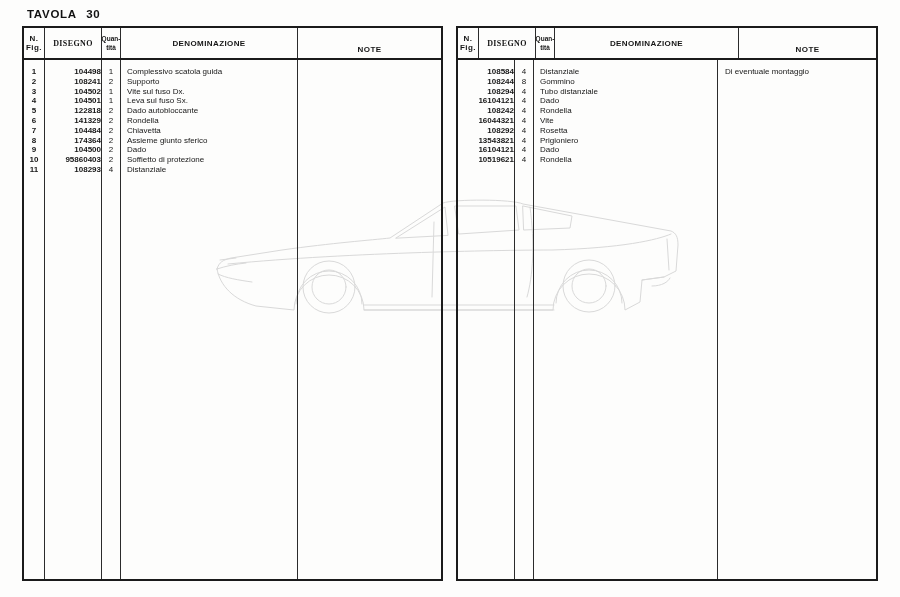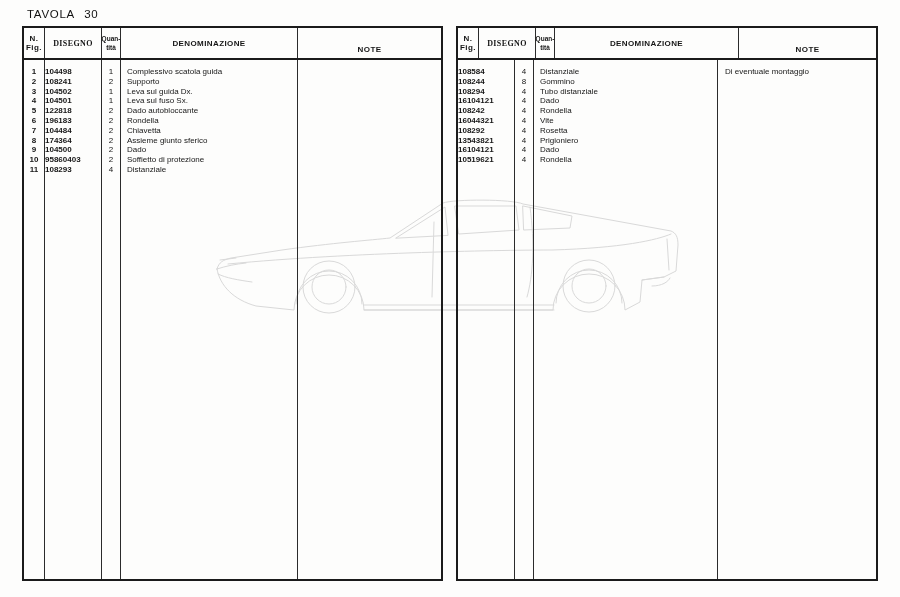--- a/index.html
+++ b/index.html
@@ -3,21 +3,21 @@
 <meta charset="utf-8">
 <style>
   html,body{margin:0;padding:0;}
   body{
     width:900px;height:597px;position:relative;overflow:hidden;
     background:#fdfdfc;color:#161616;
     font-family:"Liberation Sans",sans-serif;
   }
   .tavola-title{
     position:absolute;left:27px;top:8px;
-    font-size:11.5px;font-weight:normal;letter-spacing:.7px;word-spacing:6px;
+    font-size:11.5px;font-weight:bold;letter-spacing:.7px;word-spacing:6px;
     color:#111;
   }
   .car{position:absolute;left:212px;top:194px;z-index:0;}
 
   .ptable{
     position:absolute;top:26px;height:555px;box-sizing:border-box;
     border:2px solid #1b1b1b;display:flex;flex-direction:column;
     z-index:1;background:transparent;
   }
   .ptable.left{left:22px;width:421px;}
@@ -29,21 +29,21 @@
     display:flex;flex-direction:column;align-items:center;justify-content:center;
     font-weight:bold;font-size:8px;letter-spacing:.4px;text-align:center;line-height:9px;
   }
   .th.last{border-right:none;flex:1;margin-top:12px;}
   .th .sub{font-size:8px;line-height:9px;}
   .th.qty .sub{font-size:6.5px;letter-spacing:0;font-weight:bold;}
 
   .tbodyx{display:flex;flex:1;min-height:0;}
   .col{box-sizing:border-box;border-right:1px solid #2b2b2b;padding-top:7px;flex:none;overflow:visible;}
   .col-fig{width:21px;text-align:center;font-weight:bold;}
-  .col-disegno{width:57px;text-align:left;font-weight:bold;}
+  .col-disegno{width:57px;text-align:right;font-weight:bold;}
   .col-qty{width:19px;text-align:center;}
   .col-denom{width:177px;padding-left:6px;}
   .ptable.right .col-denom{width:184px;}
   .col-note{flex:1;border-right:none;padding-left:7px;}
   .ln{height:9.8px;line-height:9.8px;font-size:8px;white-space:nowrap;}
   .b{font-weight:bold;}
 
   .w-fig{width:21px;}
   .w-disegno{width:57px;font-family:Liberation Serif, serif;}
   .w-qty{width:19px;}
@@ -123,21 +123,21 @@
         <div class="ln">9</div>
         <div class="ln">10</div>
         <div class="ln">11</div>
       </div>
     <div class="col col-disegno">
         <div class="ln">104498</div>
         <div class="ln">108241</div>
         <div class="ln">104502</div>
         <div class="ln">104501</div>
         <div class="ln">122818</div>
-        <div class="ln">196183</div>
+        <div class="ln">141329</div>
         <div class="ln">104484</div>
         <div class="ln">174364</div>
         <div class="ln">104500</div>
         <div class="ln">95860403</div>
         <div class="ln">108293</div>
       </div>
     <div class="col col-qty">
         <div class="ln">1</div>
         <div class="ln">2</div>
         <div class="ln">1</div>
@@ -146,21 +146,21 @@
         <div class="ln">2</div>
         <div class="ln">2</div>
         <div class="ln">2</div>
         <div class="ln">2</div>
         <div class="ln">2</div>
         <div class="ln">4</div>
       </div>
     <div class="col col-denom">
         <div class="ln">Complessivo scatola guida</div>
         <div class="ln">Supporto</div>
-        <div class="ln">Leva sul guida Dx.</div>
+        <div class="ln">Vite sul fuso Dx.</div>
         <div class="ln">Leva sul fuso Sx.</div>
         <div class="ln">Dado autobloccante</div>
         <div class="ln">Rondella</div>
         <div class="ln">Chiavetta</div>
         <div class="ln">Assieme giunto sferico</div>
         <div class="ln">Dado</div>
         <div class="ln">Soffietto di protezione</div>
         <div class="ln">Distanziale</div>
       </div>
   </div>

